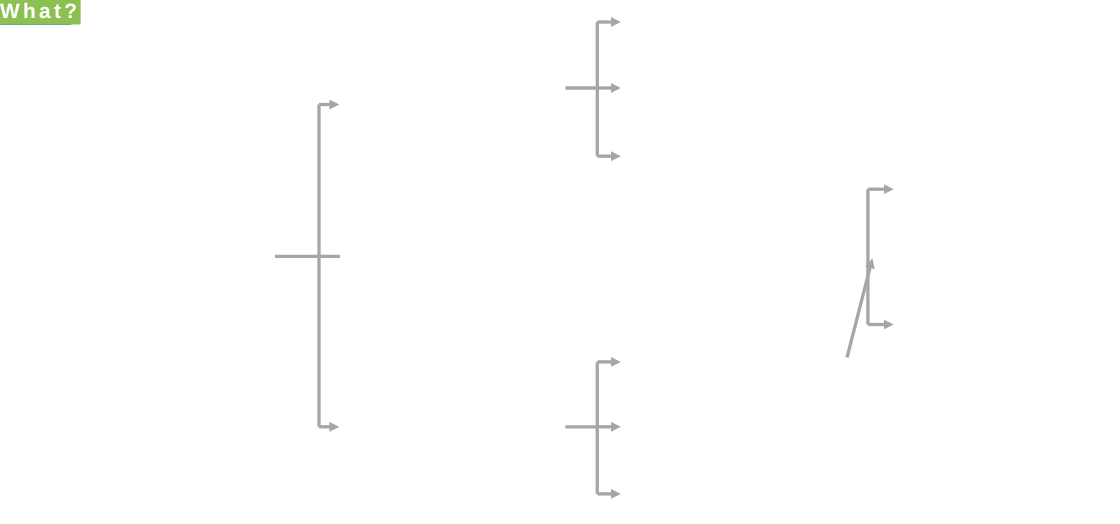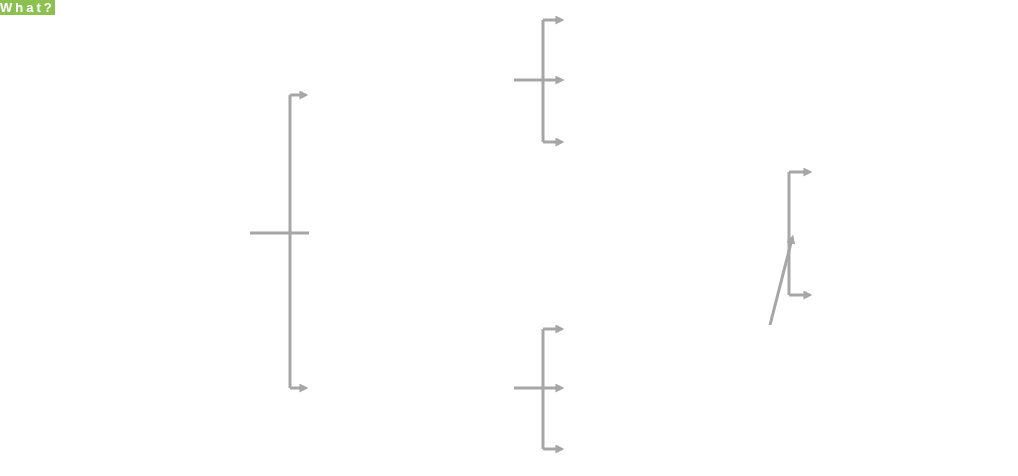--- a/index.html
+++ b/index.html
@@ -35,21 +35,21 @@
     flex: 1 1 50%;
     display: flex;
     align-items: center;
     justify-content: center;
   }
   .node.single .band {
     flex: 1 1 100%;
   }
   .label {
     color: #ffffff;
-    font-size: 13px;
+    font-size: 19px;
     font-weight: bold;
     letter-spacing: 3px;
     white-space: nowrap;
   }
   
   .n-why      { left: 0;   top: 194; width: 250; height: 78; }
   .n-who-top  { left: 309; top: 41;  width: 205; height: 78; }
   .n-who-mid  { left: 309; top: 193; width: 205; height: 79; }
   .n-who-bot  { left: 309; top: 348; width: 205; height: 78; }
   .n-howt-1   { left: 565; top: 1;   width: 204; height: 38; }

